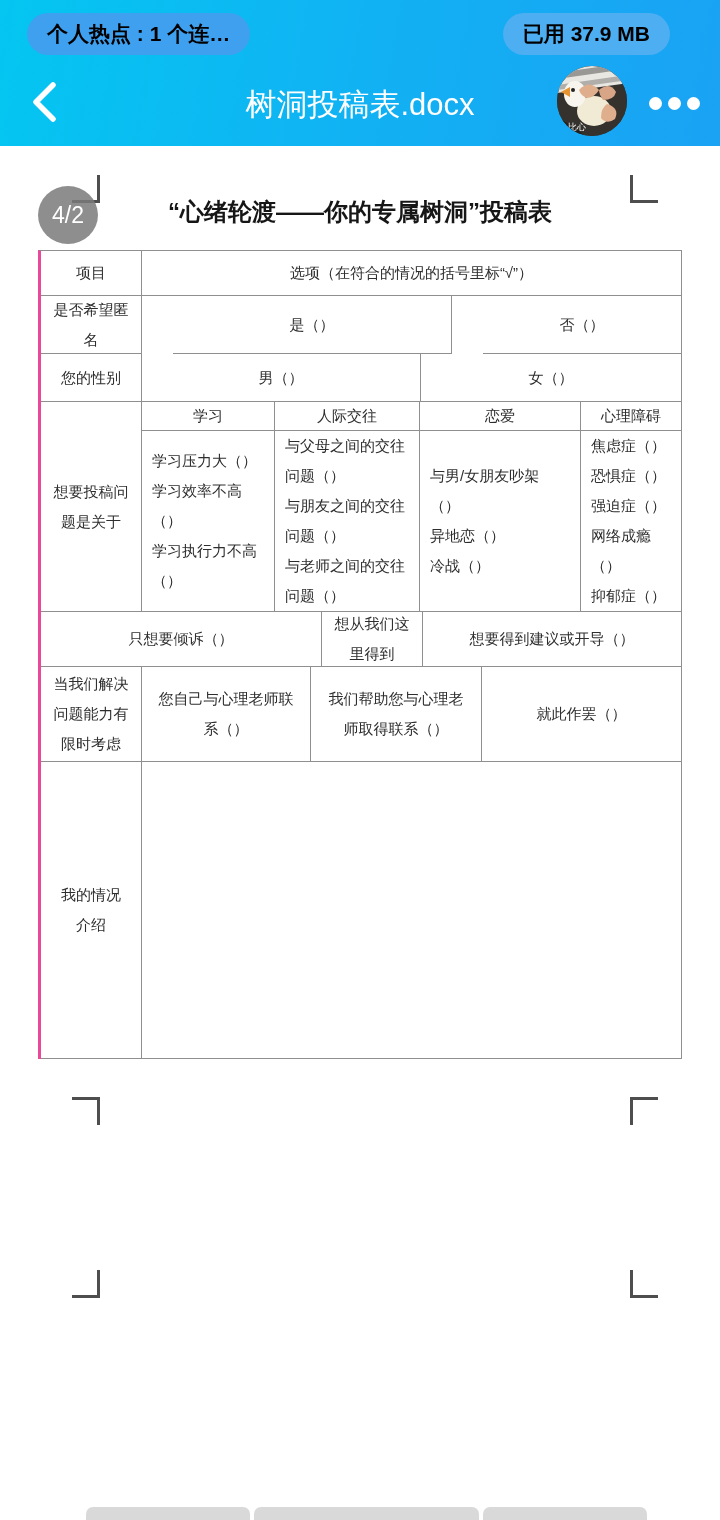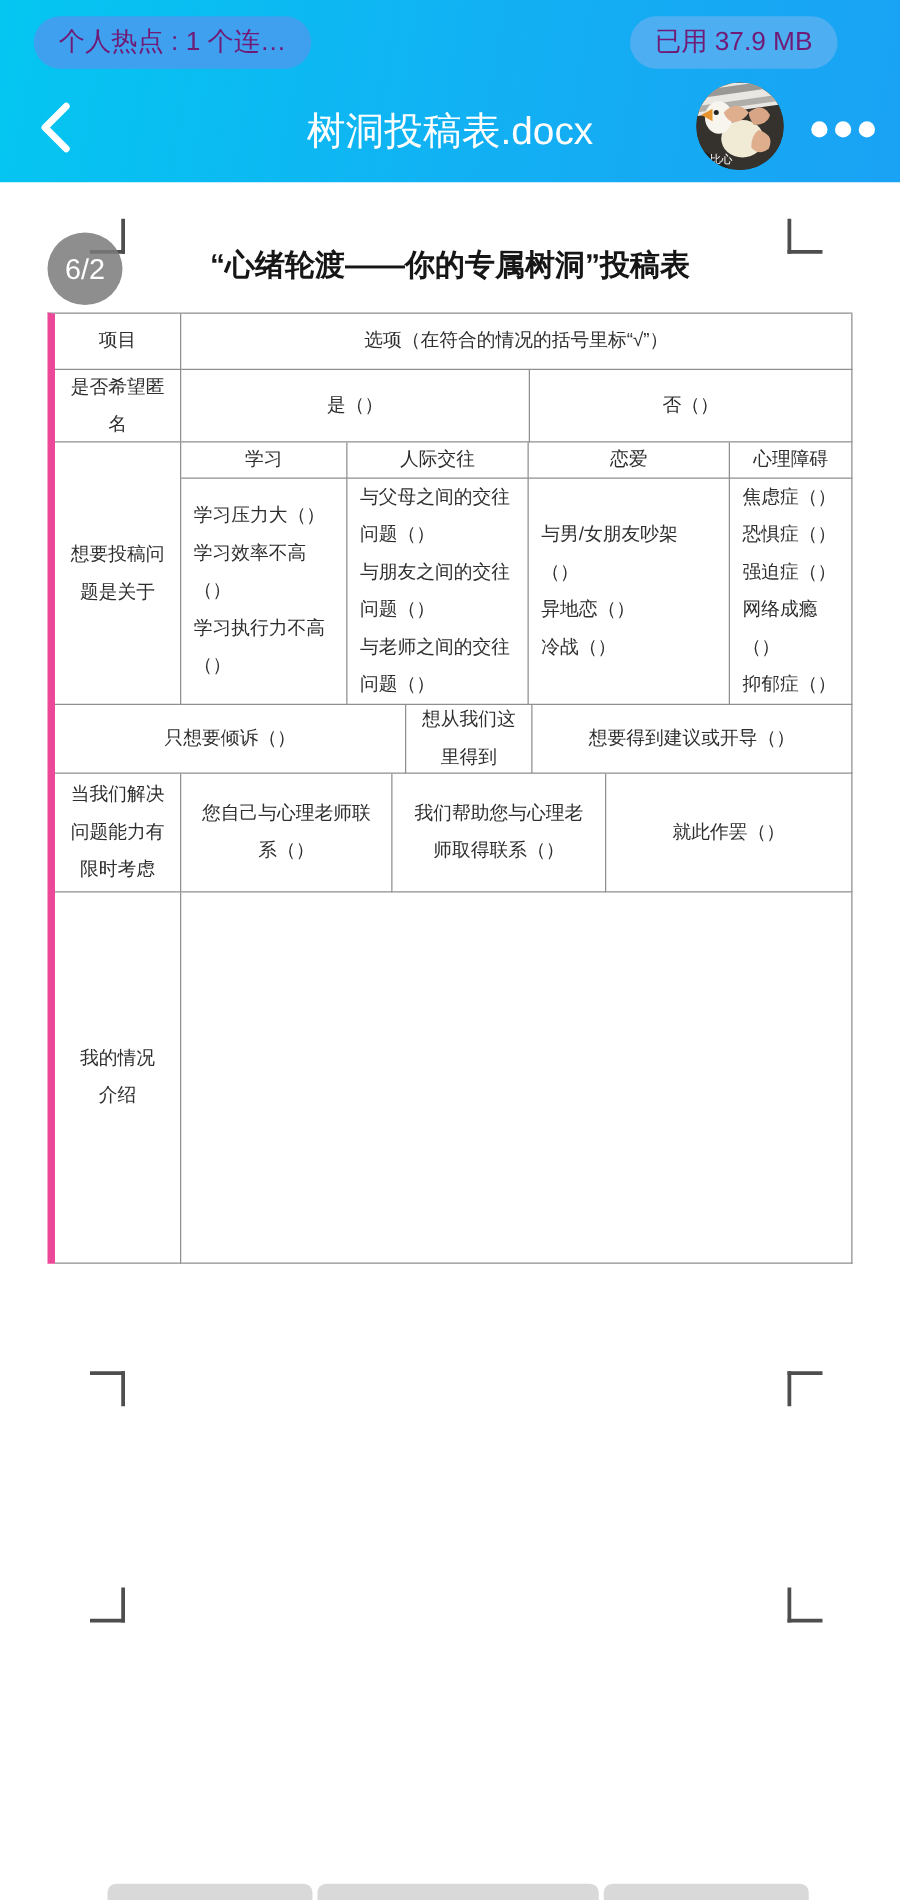--- a/index.html
+++ b/index.html
@@ -1,22 +1,22 @@
 <!DOCTYPE html>
 <html><head>
 <meta charset="utf-8">
 <style>
   html,body{margin:0;padding:0;background:#fff;}
   .screen{position:relative;width:720px;height:1520px;background:#ffffff;overflow:hidden;
           font-family:"Liberation Sans","DejaVu Sans",sans-serif;}
   
   .appbar{position:absolute;top:0;left:0;width:720px;height:146px;
           background:linear-gradient(100deg,#04c6f1 0%,#12b0f3 55%,#1aa2f4 100%);}
-  .chip{position:absolute;top:13px;height:42px;border-radius:21px;color:#701a75;
-        font-size:21px;line-height:42px;padding:0 20px;white-space:nowrap;}
+  .chip{position:absolute;top:13px;height:42px;border-radius:21px;color:#000000;
+        font-size:21px;line-height:42px;padding:0 20px;white-space:nowrap;font-weight:bold;}
   .chip-hotspot{left:27px;background:#3fa0ef;}
   .chip-data{right:50px;background:#4daef2;}
   .back-btn{position:absolute;left:24px;top:80px;width:40px;height:48px;display:flex;
             align-items:center;justify-content:center;}
   .apptitle{position:absolute;top:84px;left:50%;transform:translateX(-50%);color:#ffffff;
             font-size:31px;white-space:nowrap;text-align:right;}
   .avatar{position:absolute;left:557px;top:66px;width:70px;height:70px;border-radius:50%;
           overflow:hidden;background:#35322e;}
   .more-btn{position:absolute;right:20px;top:97px;display:flex;gap:6px;}
   .dot{width:13px;height:13px;border-radius:50%;background:#ffffff;}
@@ -28,21 +28,21 @@
   .doc-heading{position:absolute;top:50px;left:0;width:720px;text-align:center;
                font-size:24px;font-weight:bold;color:#161616;}
   
   .mark{position:absolute;width:25px;height:25px;}
   .mark-bl{border-left:3px solid #4e4e4e;border-bottom:3px solid #4e4e4e;}   
   .mark-br{border-right:3px solid #4e4e4e;border-bottom:3px solid #4e4e4e;}  
   .mark-tl{border-left:3px solid #4e4e4e;border-top:3px solid #4e4e4e;}      
   .mark-tr{border-right:3px solid #4e4e4e;border-top:3px solid #4e4e4e;}     
   
   .tbl{position:absolute;left:38px;top:104px;width:644px;
-       border-top:1px solid #8f8f8f;border-left:6px solid #ec4899;box-sizing:border-box;}
+       border-top:1px solid #8f8f8f;border-left:3px solid #ec4899;box-sizing:border-box;}
   .tr{display:flex;}
   .c{border-right:1px solid #8f8f8f;border-bottom:1px solid #8f8f8f;box-sizing:border-box;
      display:flex;align-items:center;justify-content:center;text-align:center;
      white-space:pre-line;color:#2e2e2e;font-size:15px;line-height:30px;padding:0 6px;}
   .cl{justify-content:flex-start;text-align:left;padding:0 4px 0 10px;}
   .lab{width:101px;flex:none;}
   .grow{flex:1;}
   .subcol{flex:1;display:flex;flex-direction:column;}
   
   .bbar{position:absolute;bottom:0;height:13px;background:#d9d9d9;border-radius:7px 7px 0 0;}
@@ -96,37 +96,42 @@
   <div class="viewport">
 
     <div class="mark mark-br" style="left:72px;top:29px;"></div>
     <div class="mark mark-bl" style="left:630px;top:29px;"></div>
     <div class="mark mark-tr" style="left:72px;top:951px;"></div>
     <div class="mark mark-tl" style="left:630px;top:951px;"></div>
 
     <div class="mark mark-br" style="left:72px;top:1124px;"></div>
     <div class="mark mark-bl" style="left:630px;top:1124px;"></div>
 
-    <div class="page-badge">6/2</div>
+    <div class="page-badge">4/2</div>
     <div class="doc-heading">“心绪轮渡——你的专属树洞”投稿表</div>
 
     <div class="tbl">
 
       <div class="tr" style="height:45px;">
         <div class="c lab">项目</div>
         <div class="c grow">选项（在符合的情况的括号里标“√”）</div>
       </div>
 
-      <div class="tr" style="height:58px;">
+      <div class="tr" style="height:58px;gap:31px;">
         <div class="c lab">是否希望匿
 名</div>
         <div class="c" style="width:279px;flex:none;">是（）</div>
         <div class="c grow">否（）</div>
       </div>
 
+      <div class="tr" style="height:48px;">
+        <div class="c lab">您的性别</div>
+        <div class="c" style="width:279px;flex:none;">男（）</div>
+        <div class="c grow">女（）</div>
+      </div>
 
       <div class="tr" style="height:210px;">
         <div class="c lab">想要投稿问
 题是关于</div>
         <div class="subcol">
           <div class="tr" style="height:30px;">
             <div class="c" style="width:133px;flex:none;line-height:28px;">学习</div>
             <div class="c" style="width:145px;flex:none;line-height:28px;">人际交往</div>
             <div class="c" style="width:161px;flex:none;line-height:28px;">恋爱</div>
             <div class="c grow" style="line-height:28px;">心理障碍</div>

